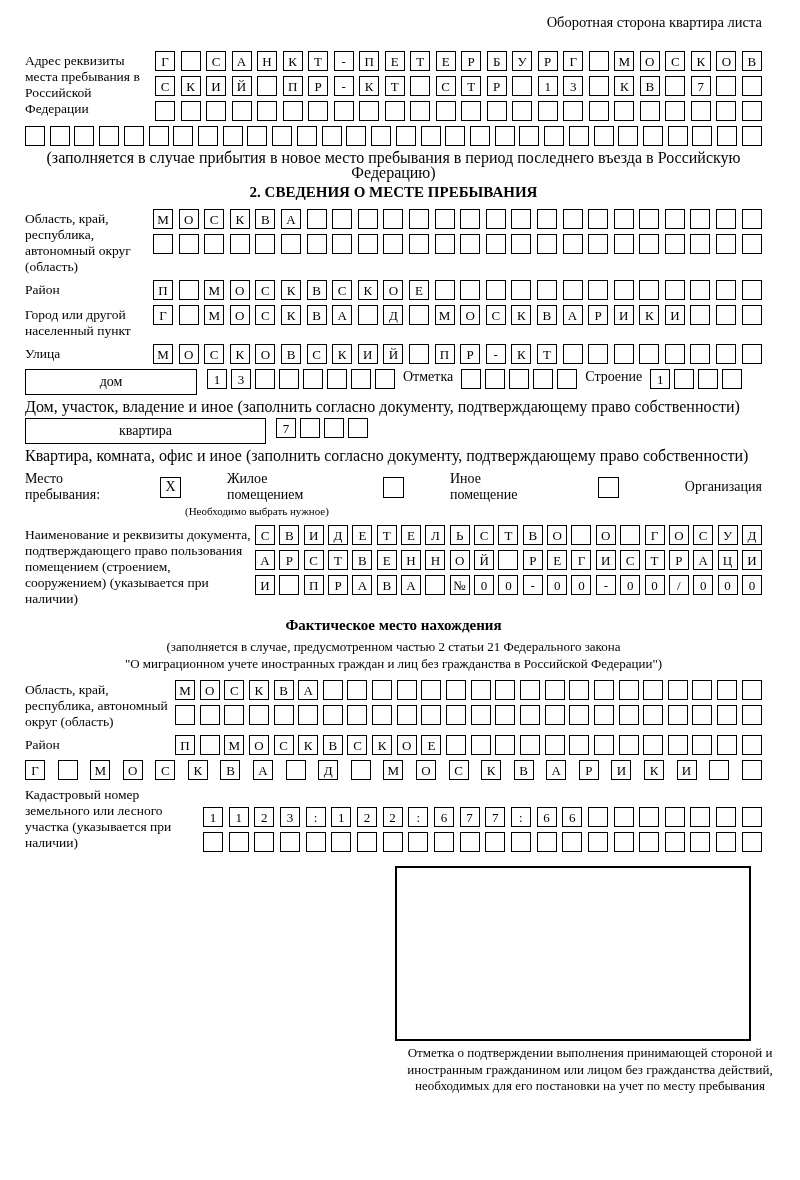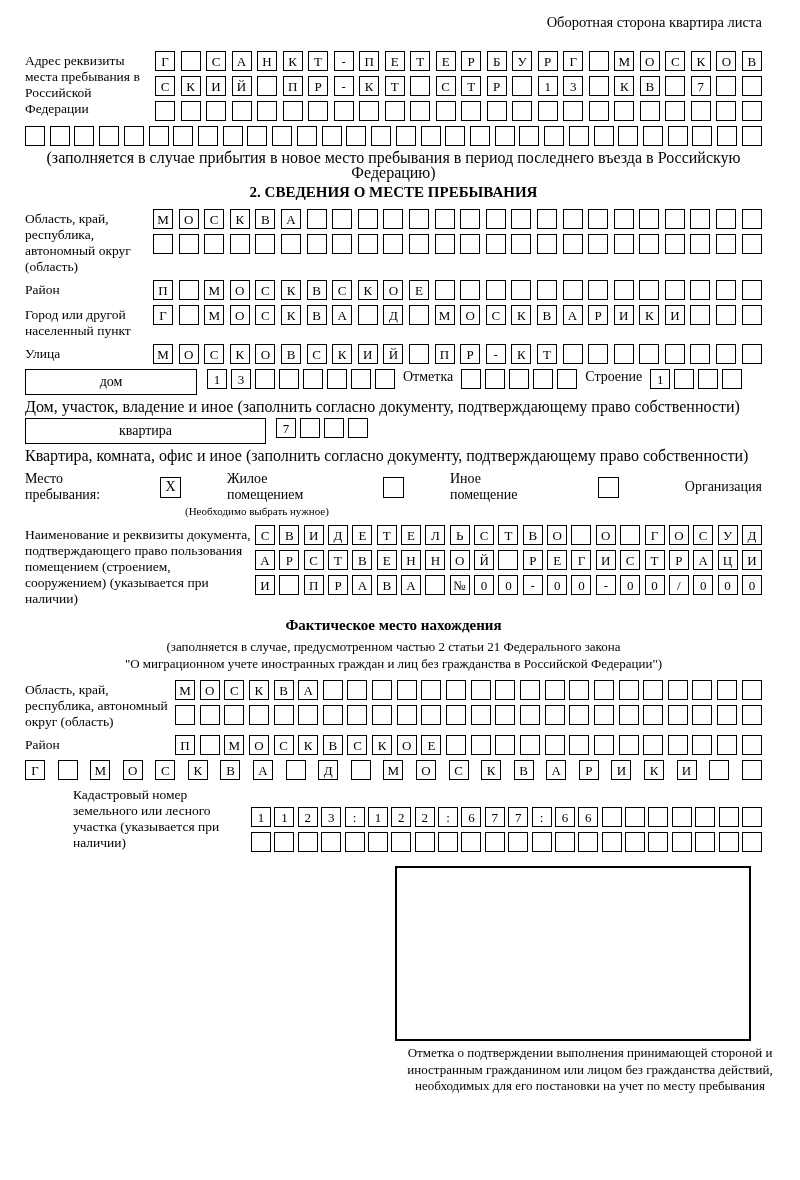--- a/index.html
+++ b/index.html
@@ -580,21 +580,21 @@
       <span class="cell">Р</span>
       <span class="cell">И</span>
       <span class="cell">К</span>
       <span class="cell">И</span>
       <span class="cell"></span>
       <span class="cell"></span>
     </div>
 </div>
 
 <div class="frow">
-  <div class="flabel" style="width:178px;margin-left:48px;">Кадастровый номер земельного или лесного участка (указывается при наличии)</div>
+  <div class="flabel" style="width:178px;">Кадастровый номер земельного или лесного участка (указывается при наличии)</div>
   <div class="rows" style="padding-top:22px;">
     <div class="cells spread">
         <span class="cell">1</span>
         <span class="cell">1</span>
         <span class="cell">2</span>
         <span class="cell">3</span>
         <span class="cell">:</span>
         <span class="cell">1</span>
         <span class="cell">2</span>
         <span class="cell">2</span>

